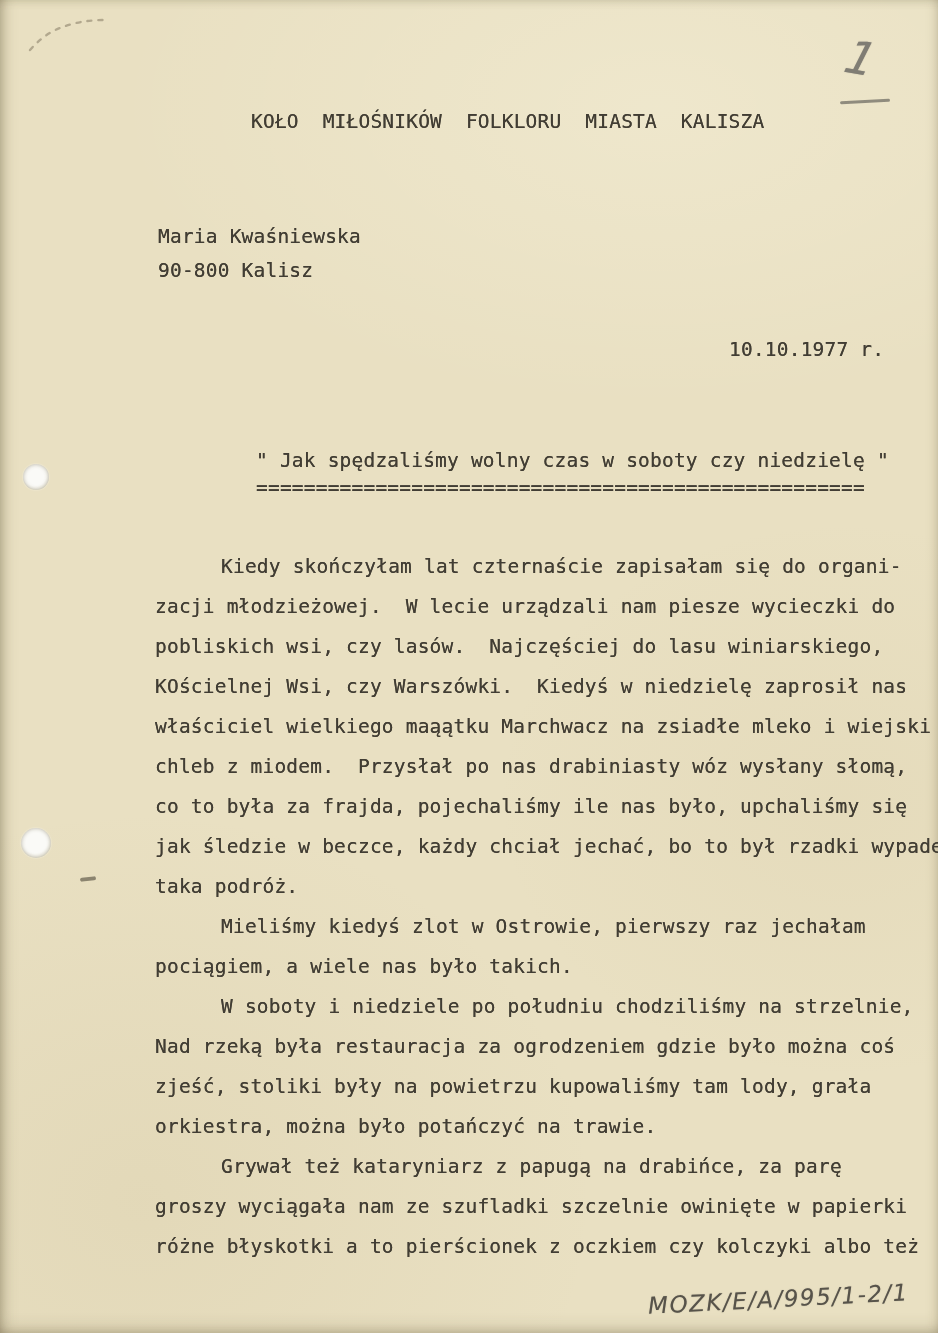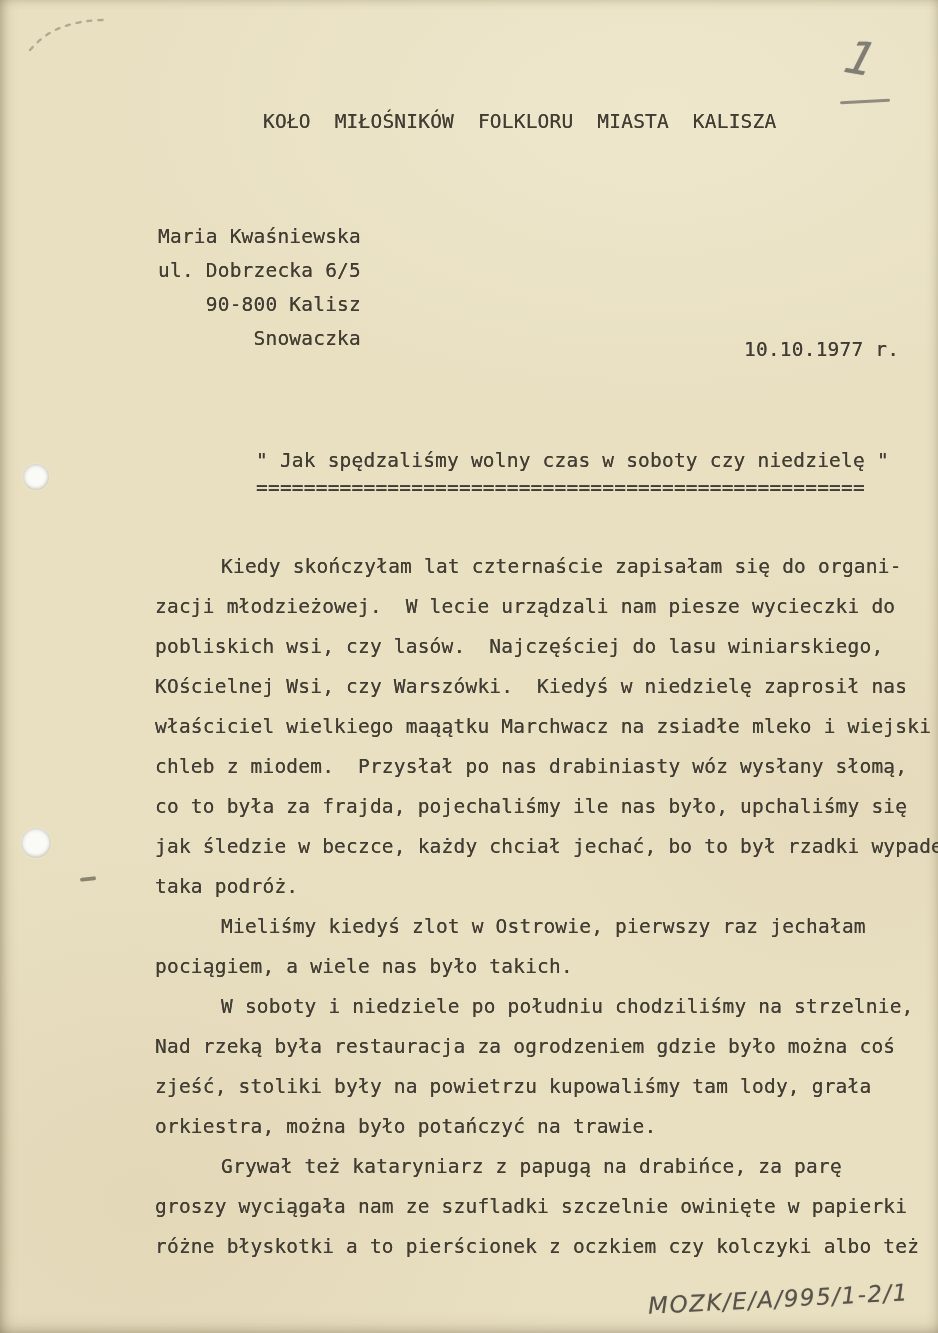--- a/index.html
+++ b/index.html
@@ -20,23 +20,23 @@
     overflow:hidden;
     font-family:"DejaVu Sans Mono", monospace;
     color:#413d34;
   }
   .typed{
     font-size:19.5px;
     letter-spacing:0.2px;
     white-space:pre;
     text-shadow:0 0 0.6px rgba(62,56,44,0.85);
   }
-  .header-title{position:absolute;left:263px;top:110px;}
-  .sender{position:absolute;left:158px;top:220px;line-height:34px;text-align:right;}
-  .date-line{position:absolute;left:744px;top:338px;}
+  .header-title{position:absolute;left:251px;top:110px;}
+  .sender{position:absolute;left:158px;top:220px;line-height:34px;}
+  .date-line{position:absolute;left:729px;top:338px;}
   .essay-head{position:absolute;left:256px;top:448px;line-height:26px;}
   .essay-underline{letter-spacing:0.2px;margin-top:1px;}
   .body-text{position:absolute;left:155px;top:553px;}
   .line{height:40px;line-height:28px;}
   .line.indent{padding-left:66px;}
   .hole{
     position:absolute;border-radius:50%;
     background:radial-gradient(circle at 45% 40%, #fafaf7 55%, #efede2 78%, #e2dcc4 100%);
     box-shadow:inset 0 0 4px rgba(100,88,55,0.45), 0 0 2px rgba(255,255,250,0.6);
   }
@@ -92,23 +92,21 @@
   </div>
 
   <div class="hole hole-1"></div>
   <div class="hole hole-2"></div>
   <div class="speck"></div>
 
   <div class="header-title typed">KOŁO  MIŁOŚNIKÓW  FOLKLORU  MIASTA  KALISZA</div>
 
   <div class="sender">
     <div class="typed">Maria Kwaśniewska</div>
-    <div class="typed">ul. Dobrzecka 6/5</div>
     <div class="typed">90-800 Kalisz</div>
-    <div class="typed">Snowaczka</div>
   </div>
 
   <div class="date-line typed">10.10.1977 r.</div>
 
   <div class="essay-head">
     <div class="typed">" Jak spędzaliśmy wolny czas w soboty czy niedzielę "</div>
     <div class="typed essay-underline">===================================================</div>
   </div>
 
   <div class="body-text">

